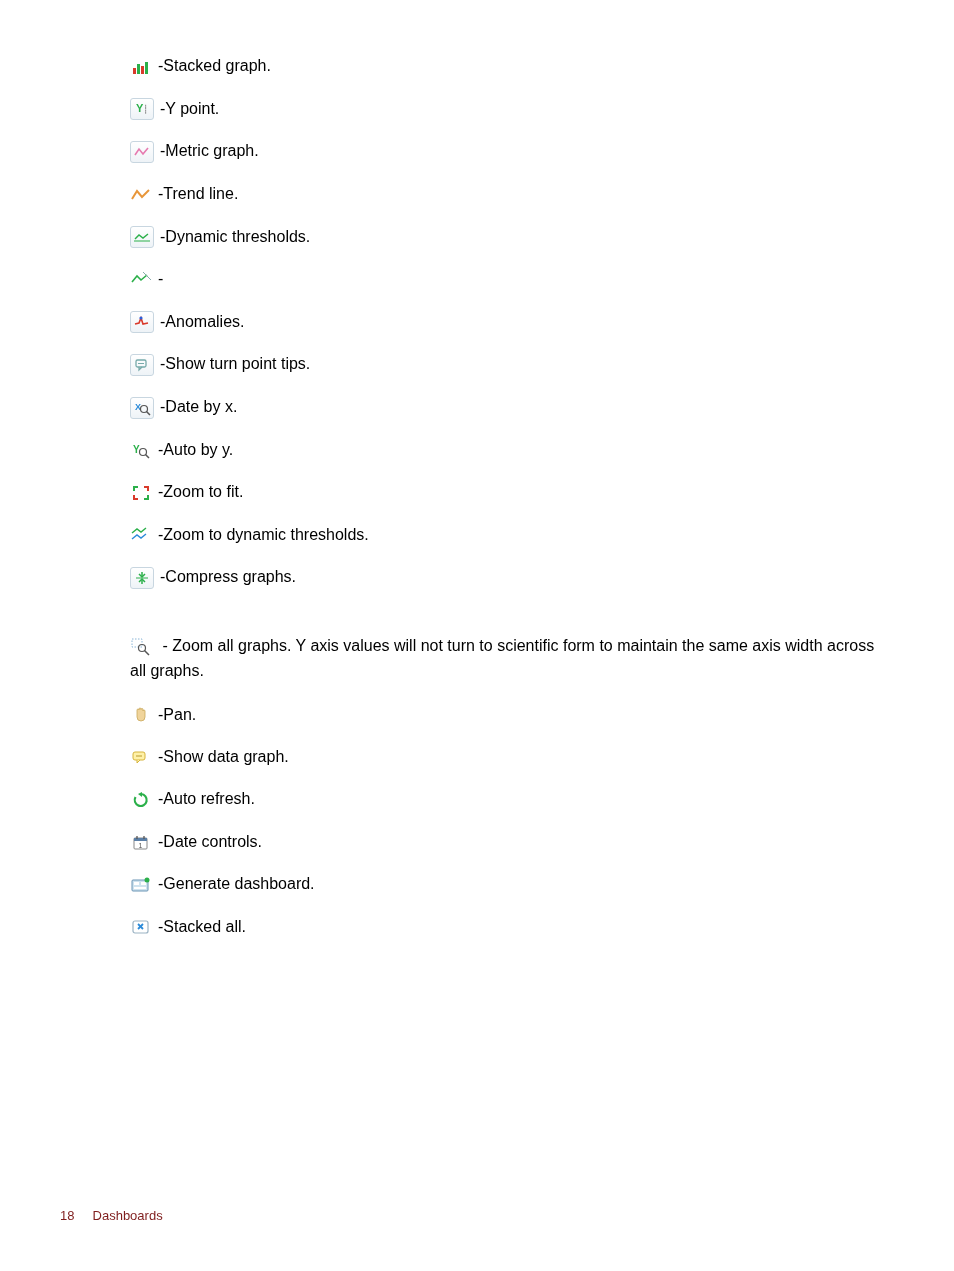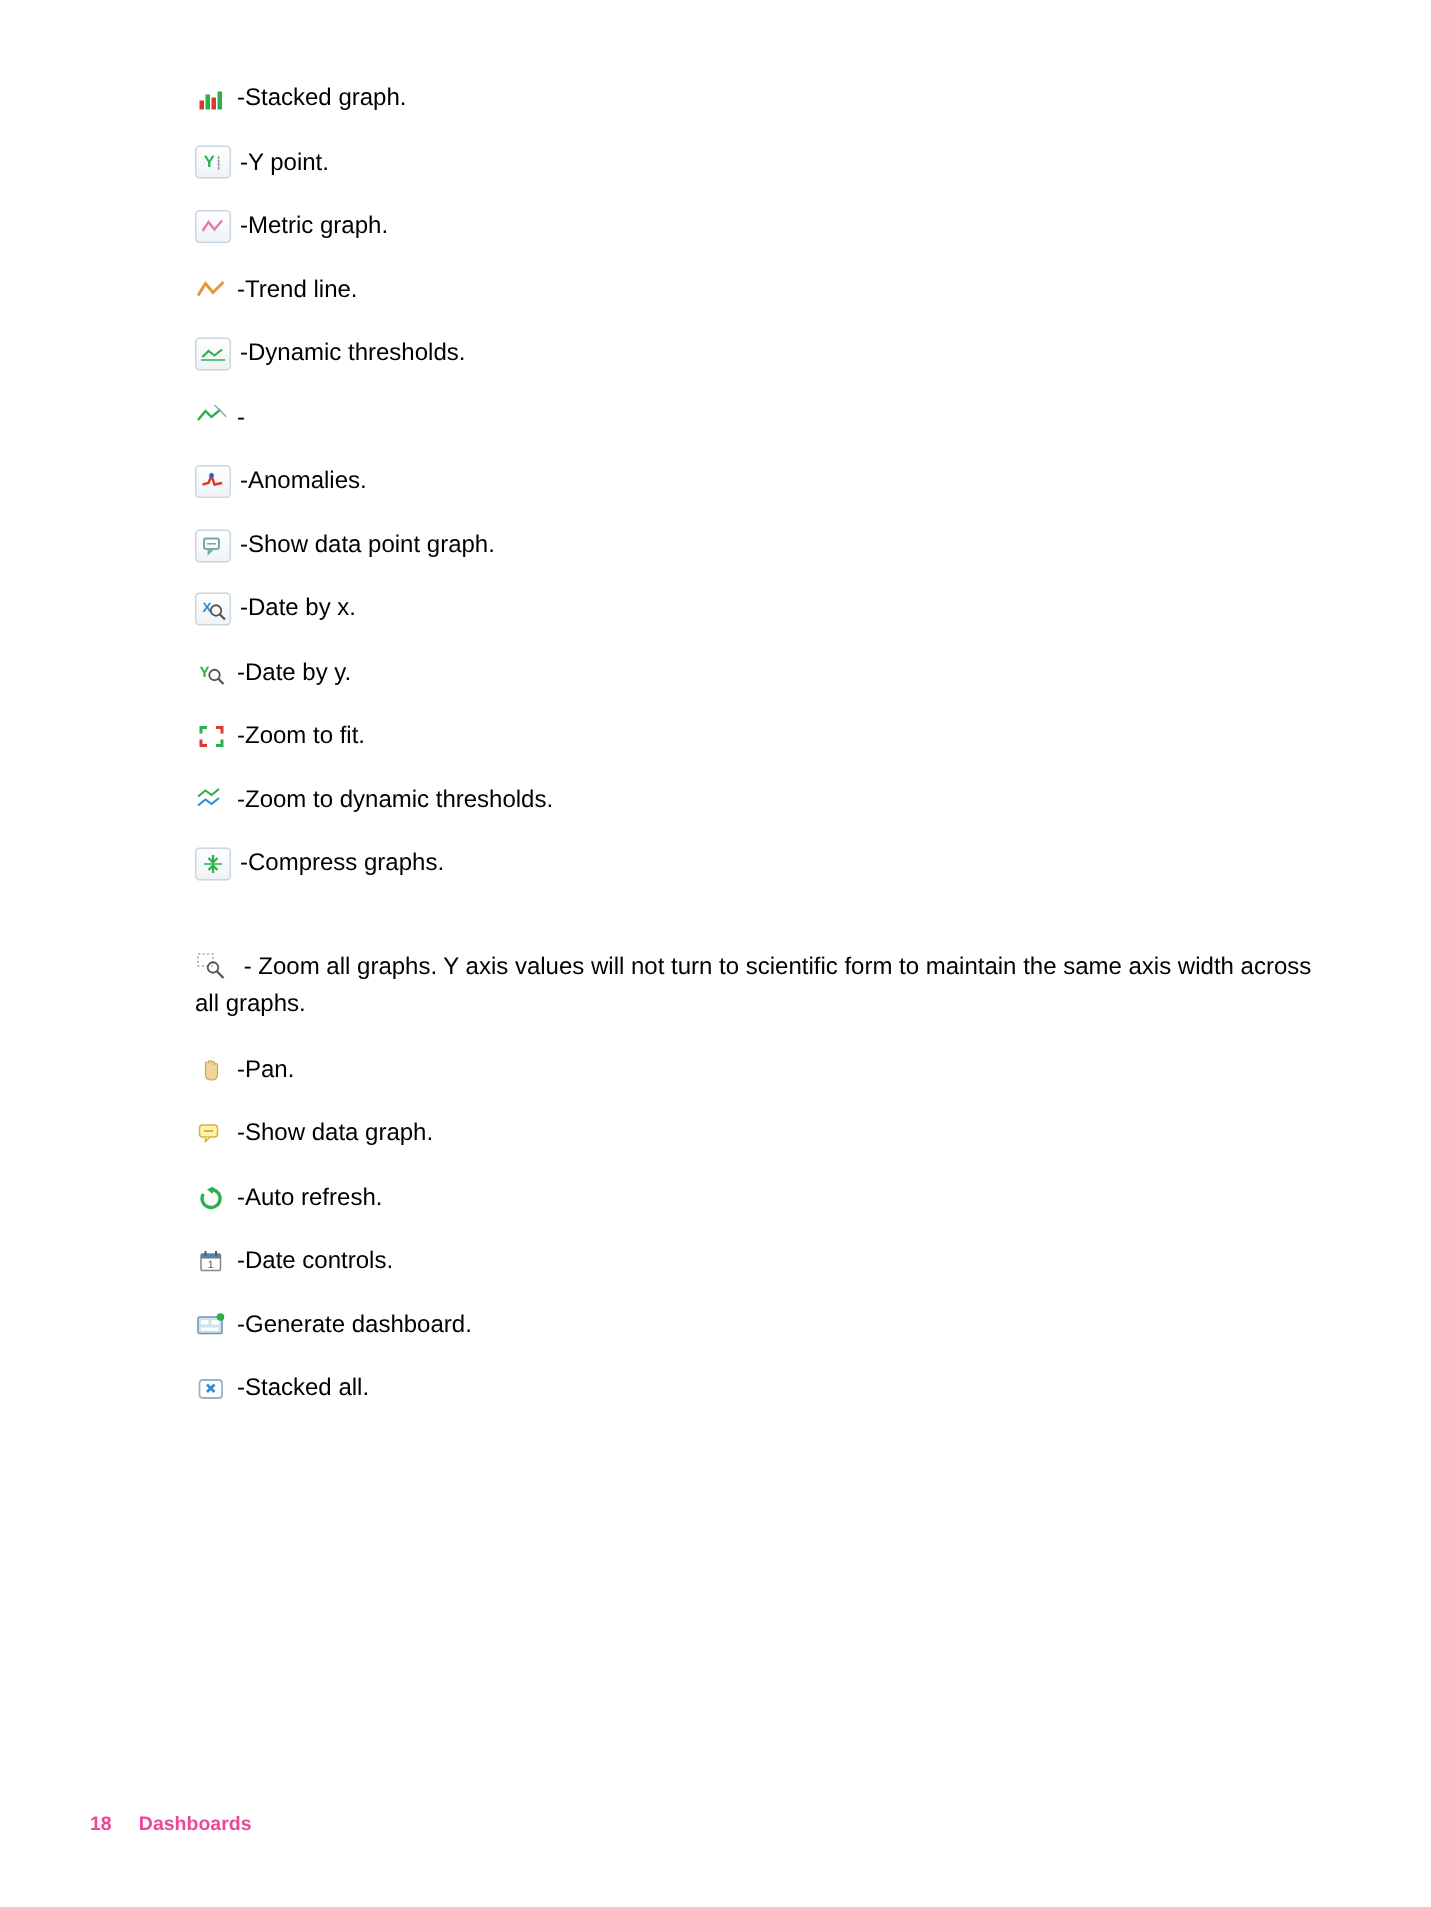--- a/index.html
+++ b/index.html
@@ -57,22 +57,21 @@
     align-items: center;
     justify-content: center;
     font-size: 12px;
     vertical-align: middle;
   }
   .footer {
     position: absolute;
     bottom: 48px;
     left: 60px;
     font-size: 13px;
-    color: #ec4899;
-    font-weight: bold;
+    color: #7f1d1d;
   }
   svg { display: block; }
 </style>
 </head>
 <body>
 
 <div class="page">
 
   <div class="row">
     <span class="icon-slot">
@@ -163,21 +162,21 @@
     <span class="icon-slot">
       <span class="icon-box">
         <svg width="16" height="14" viewBox="0 0 16 14">
           <rect x="2" y="2" width="10" height="7" rx="1.5" fill="none" stroke="#7aa" stroke-width="1.3"></rect>
           <path d="M5 9 L5 12 L8 9" fill="none" stroke="#7aa" stroke-width="1.3"></path>
           <line x1="4" y1="5.5" x2="10" y2="5.5" stroke="#7aa" stroke-width="1"></line>
         </svg>
       </span>
     </span>
     <span> - </span>
-    <span>Show data point graph.</span>
+    <span>Show turn point tips.</span>
   </div>
 
   <div class="row">
     <span class="icon-slot">
       <span class="icon-box">
         <svg width="18" height="16" viewBox="0 0 18 16">
           <text x="2" y="10" font-size="9" font-weight="bold" fill="#2b8bd9">X</text>
           <circle cx="11" cy="9" r="3.5" fill="none" stroke="#555" stroke-width="1.2"></circle>
           <line x1="13.5" y1="11.5" x2="17" y2="15" stroke="#555" stroke-width="1.5"></line>
         </svg>
@@ -191,21 +190,21 @@
     <span class="icon-slot">
       <span class="icon-plain">
         <svg width="20" height="18" viewBox="0 0 20 18">
           <text x="2" y="11" font-size="10" font-weight="bold" fill="#2bb04a">Y</text>
           <circle cx="12" cy="10" r="3.5" fill="none" stroke="#555" stroke-width="1.2"></circle>
           <line x1="14.5" y1="12.5" x2="18" y2="16" stroke="#555" stroke-width="1.5"></line>
         </svg>
       </span>
     </span>
     <span> - </span>
-    <span>Date by y.</span>
+    <span>Auto by y.</span>
   </div>
 
   <div class="row">
     <span class="icon-slot">
       <span class="icon-plain">
         <svg width="18" height="16" viewBox="0 0 18 16">
           <path d="M2 6 L2 2 L6 2" stroke="#2bb04a" stroke-width="2" fill="none"></path>
           <path d="M12 2 L16 2 L16 6" stroke="#d93a2b" stroke-width="2" fill="none"></path>
           <path d="M2 10 L2 14 L6 14" stroke="#d93a2b" stroke-width="2" fill="none"></path>
           <path d="M12 14 L16 14 L16 10" stroke="#2bb04a" stroke-width="2" fill="none"></path>

